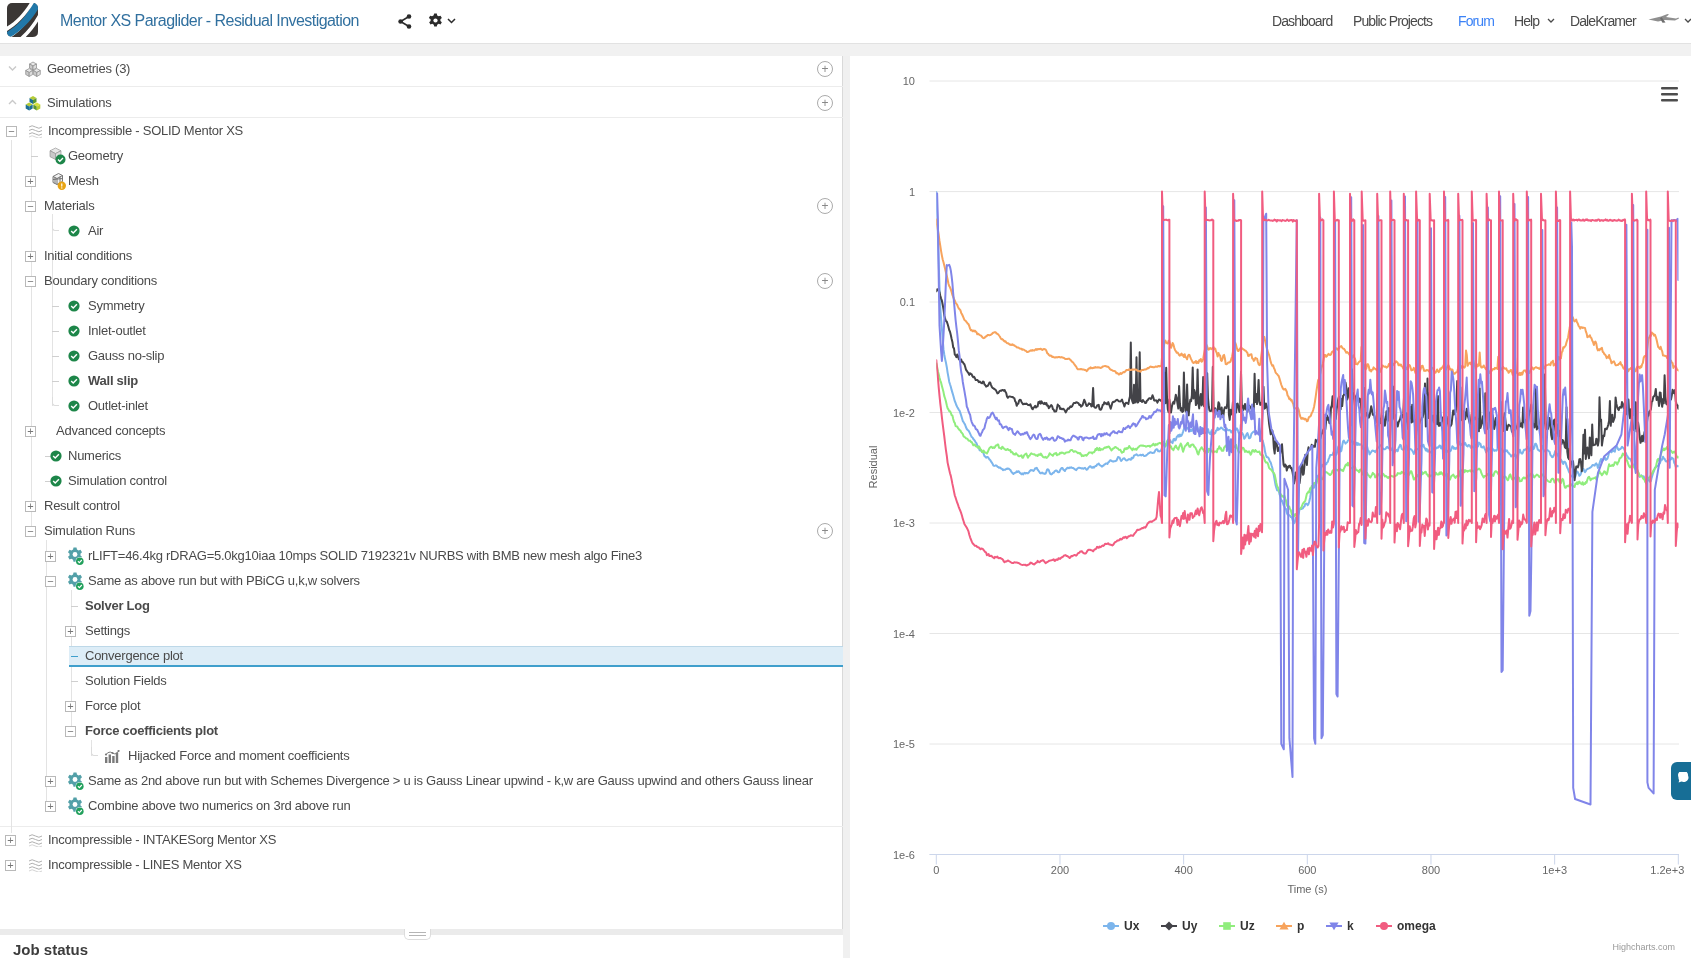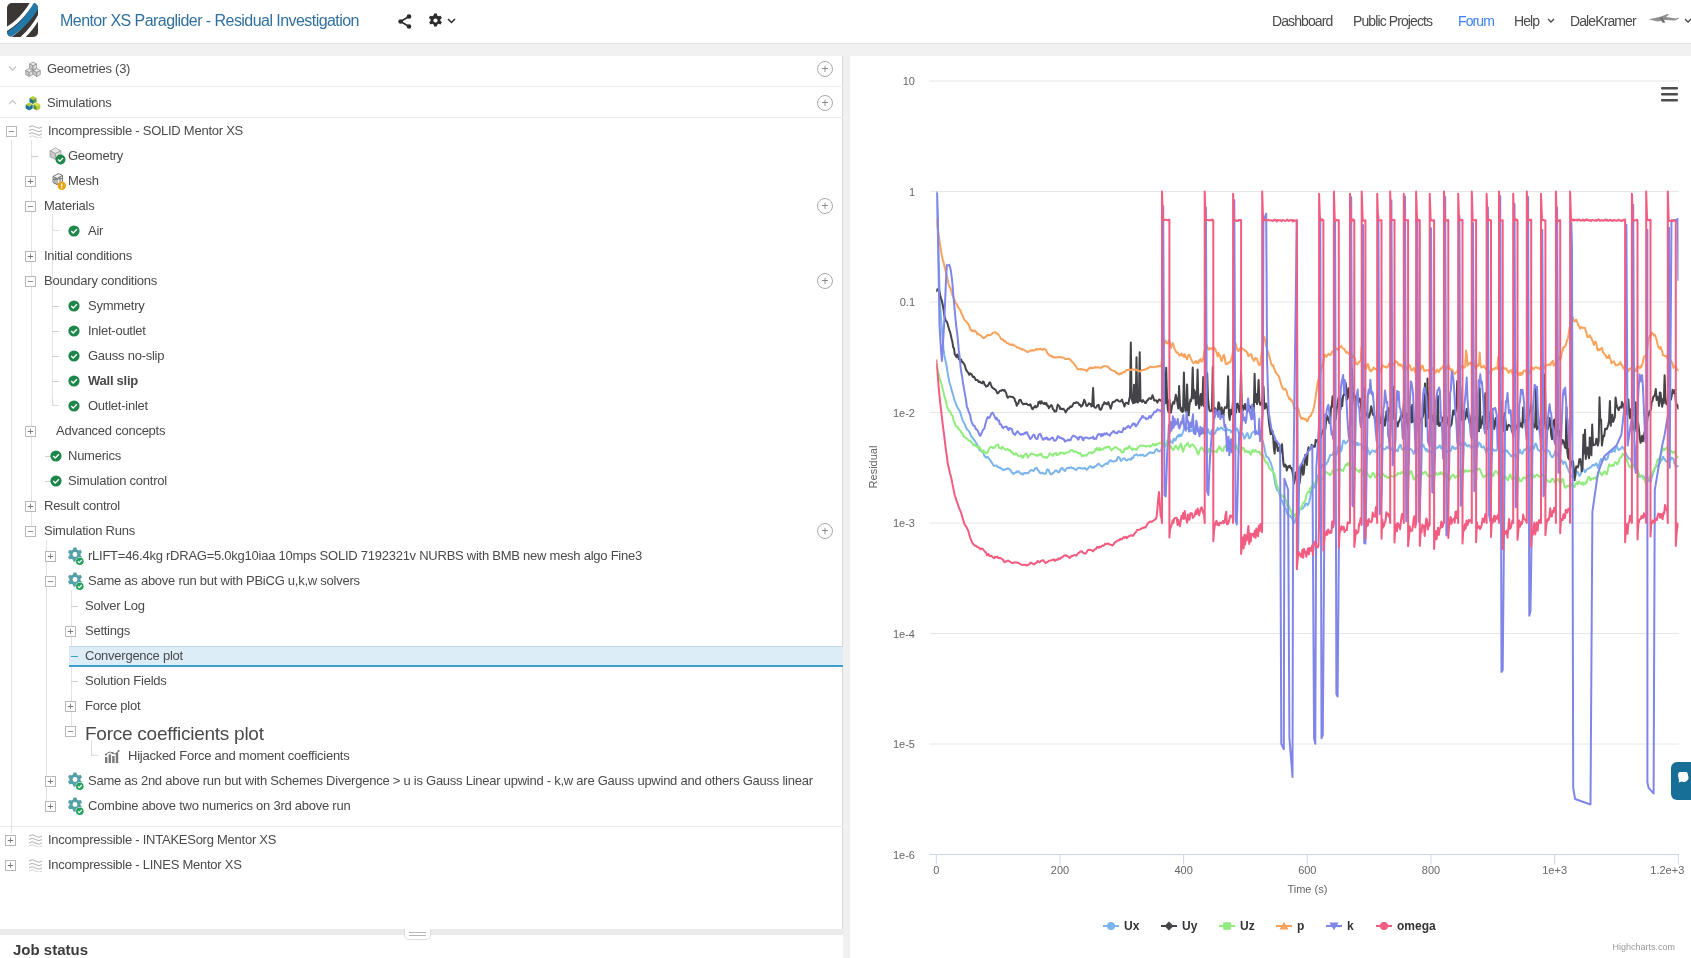--- a/index.html
+++ b/index.html
@@ -217,32 +217,32 @@
 <g fill="#53a0a8">
           <path d="M7.5 0.5 h3 l0.45 2 a5.5 5.5 0 0 1 1.55 0.9 l2 -0.65 1.5 2.6 -1.55 1.35 a5.5 5.5 0 0 1 0 1.8 l1.55 1.35 -1.5 2.6 -2 -0.65 a5.5 5.5 0 0 1 -1.55 0.9 l-0.45 2 h-3 l-0.45 -2 a5.5 5.5 0 0 1 -1.55 -0.9 l-2 0.65 -1.5 -2.6 1.55 -1.35 a5.5 5.5 0 0 1 0 -1.8 L2 5.35 l1.5 -2.6 2 0.65 a5.5 5.5 0 0 1 1.55 -0.9 Z"></path>
         </g>
         <circle cx="9" cy="7.5" r="2.4" fill="#fff"></circle>
 <circle cx="13.8" cy="14.2" r="4.2" fill="#fff"></circle>
         <circle cx="13.8" cy="14.2" r="3.8" fill="#21a05c"></circle>
         <path d="M11.9 14.2 L13.3 15.6 L15.8 13" stroke="#fff" stroke-width="1.1" fill="none"></path>
       </svg>
 <div style="position:absolute;left:88px;top:573px;font-size:13px;letter-spacing:-0.25px;color:#4a4a4a;font-weight:400;white-space:nowrap">Same as above run but with PBiCG u,k,w solvers</div>
 <div style="position:absolute;left:71px;top:606px;width:7px;height:1px;background:#cfcfcf"></div>
-<div style="position:absolute;left:85px;top:598px;font-size:13px;letter-spacing:-0.25px;color:#4a4a4a;font-weight:400;white-space:nowrap">Solver Log</div>
+<div style="position:absolute;left:85px;top:598px;font-size:13px;letter-spacing:-0.25px;color:#4a4a4a;font-weight:700;white-space:nowrap">Solver Log</div>
 <div style="position:absolute;left:65px;top:625.5px;width:11px;height:11px;border:1px solid #b9b9b9;background:#fff;color:#777;font-size:11px;line-height:9px;text-align:center;box-sizing:border-box">+</div>
 <div style="position:absolute;left:85px;top:623px;font-size:13px;letter-spacing:-0.25px;color:#4a4a4a;font-weight:400;white-space:nowrap">Settings</div>
 <div style="position:absolute;left:69px;top:646px;width:774px;height:21px;background:#ddedf7;border-top:1px solid #bdd8e8;border-bottom:2px solid #3f9fcc;box-sizing:border-box"></div>
 <div style="position:absolute;left:71px;top:656px;width:7px;height:1px;background:#3f9fcc"></div>
 <div style="position:absolute;left:85px;top:648px;font-size:13px;letter-spacing:-0.25px;color:#4a4a4a;font-weight:400;white-space:nowrap">Convergence plot</div>
 <div style="position:absolute;left:71px;top:681px;width:7px;height:1px;background:#cfcfcf"></div>
 <div style="position:absolute;left:85px;top:673px;font-size:13px;letter-spacing:-0.25px;color:#4a4a4a;font-weight:400;white-space:nowrap">Solution Fields</div>
 <div style="position:absolute;left:65px;top:700.5px;width:11px;height:11px;border:1px solid #b9b9b9;background:#fff;color:#777;font-size:11px;line-height:9px;text-align:center;box-sizing:border-box">+</div>
 <div style="position:absolute;left:85px;top:698px;font-size:13px;letter-spacing:-0.25px;color:#4a4a4a;font-weight:400;white-space:nowrap">Force plot</div>
 <div style="position:absolute;left:65px;top:725.5px;width:11px;height:11px;border:1px solid #b9b9b9;background:#fff;color:#777;font-size:11px;line-height:9px;text-align:center;box-sizing:border-box">−</div>
-<div style="position:absolute;left:85px;top:723px;font-size:19px;letter-spacing:-0.25px;color:#4a4a4a;font-weight:400;white-space:nowrap">Force coefficients plot</div>
+<div style="position:absolute;left:85px;top:723px;font-size:13px;letter-spacing:-0.25px;color:#4a4a4a;font-weight:700;white-space:nowrap">Force coefficients plot</div>
 <div style="position:absolute;left:91px;top:747px;width:7px;height:9px;border-left:1px solid #dcdcdc;border-bottom:1px solid #dcdcdc;border-radius:0 0 0 3px"></div>
 <svg style="position:absolute;left:104px;top:749px" width="16" height="14" viewBox="0 0 16 14">
 <g fill="#7a7a7a">
           <rect x="1" y="8" width="2.4" height="6"></rect>
           <rect x="4.6" y="5.5" width="2.4" height="8.5"></rect>
           <rect x="8.2" y="7" width="2.4" height="7"></rect>
           <rect x="11.8" y="3.5" width="2.4" height="10.5"></rect>
         </g>
 <path d="M1.5 6 Q5 1.5 8.5 4 T15 1.5" stroke="#7a7a7a" stroke-width="1" fill="none"></path>
         <circle cx="2" cy="5.5" r="1.1" fill="#7a7a7a"></circle>

